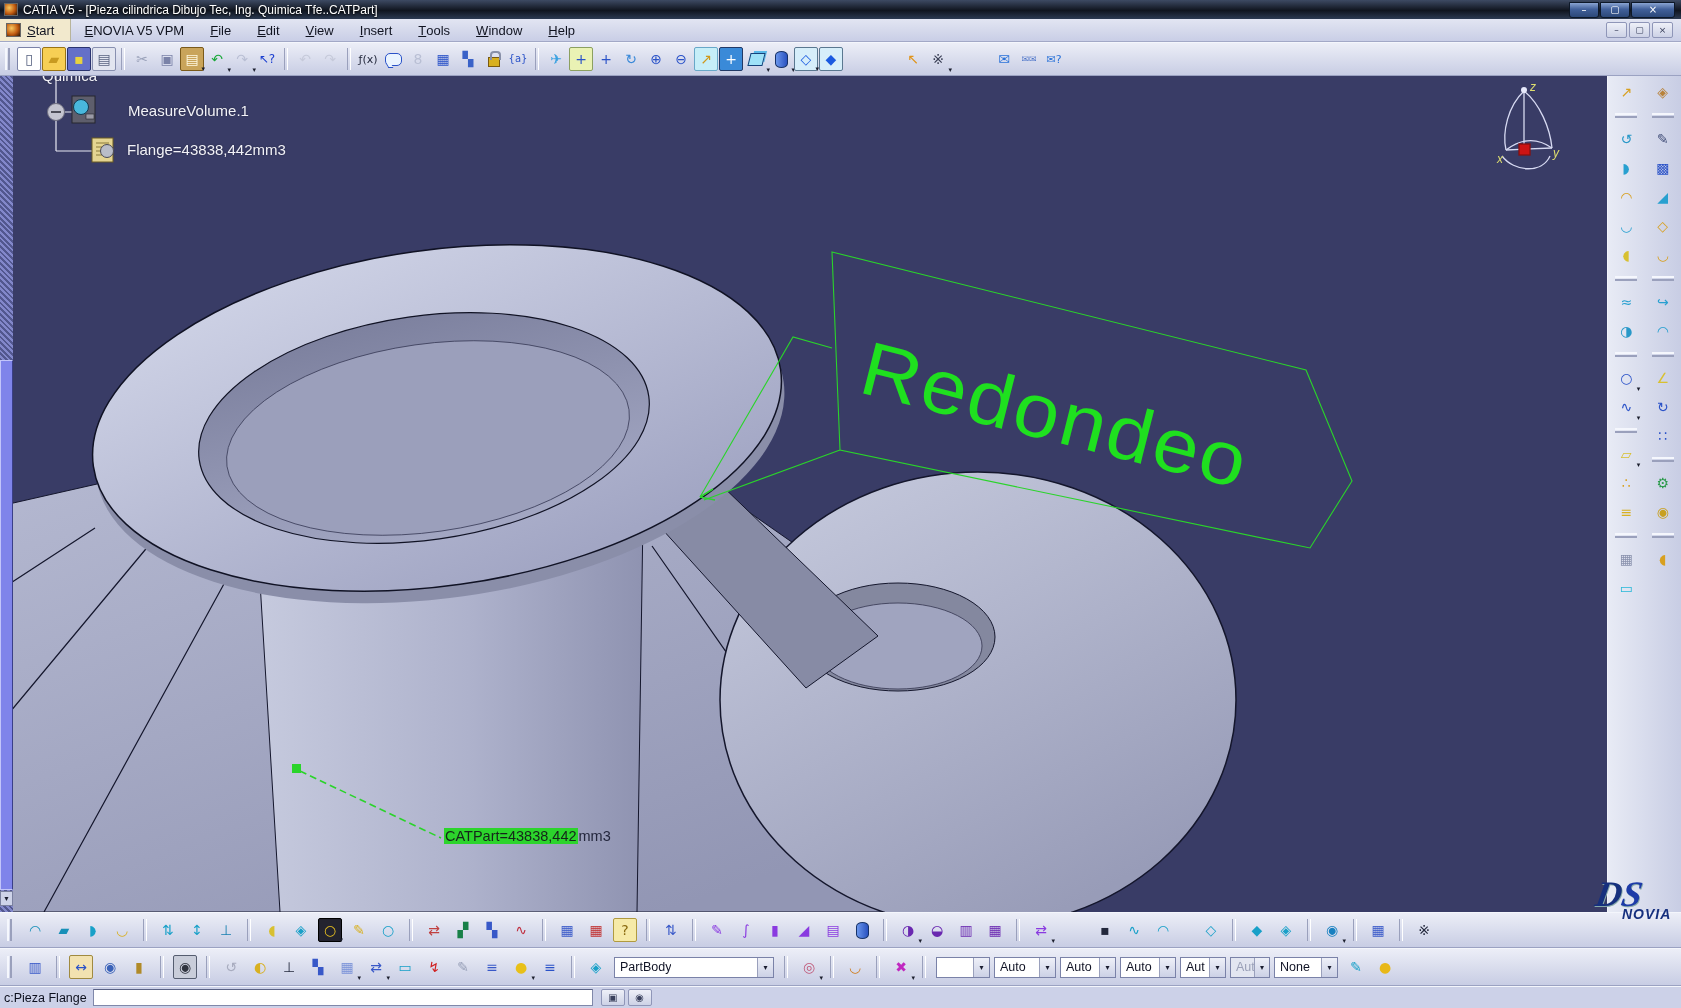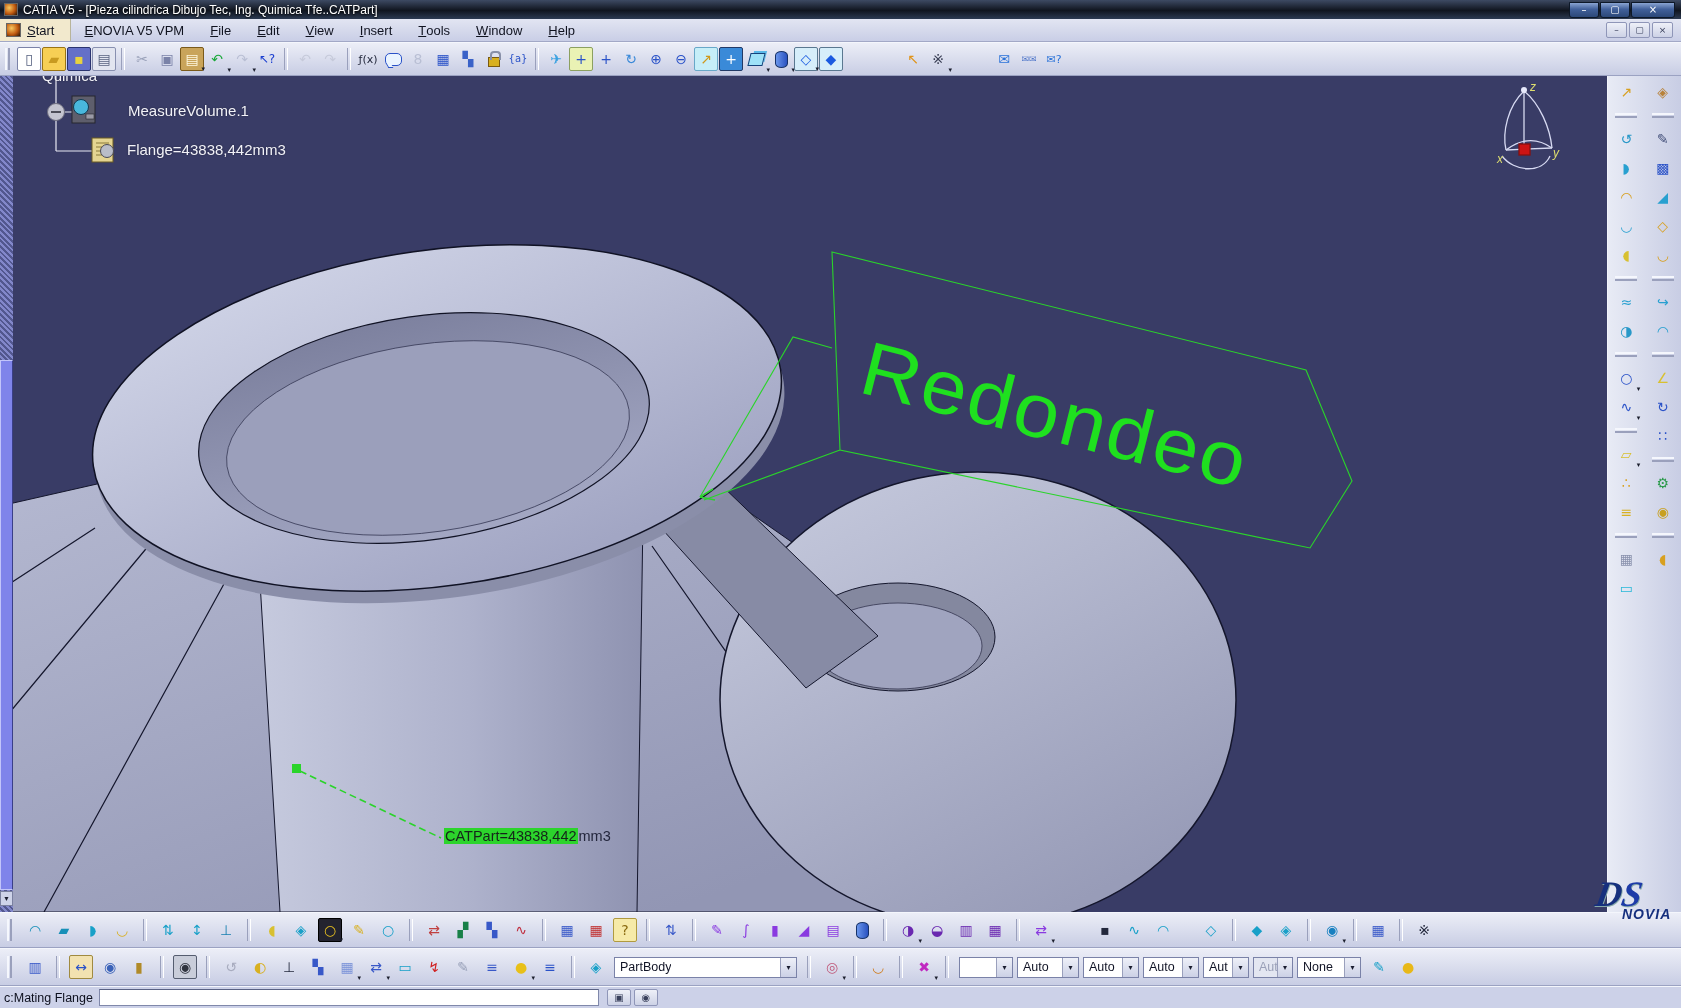--- a/index.html
+++ b/index.html
@@ -697,21 +697,21 @@
           <em>▾</em>
         </div>
         <div class="icon" title="list view">
           <span style="color: rgb(42, 82, 200);">≡</span>
         </div>
         <div class="sep"></div>
         <div class="icon" title="current body">
           <span style="color: rgb(24, 160, 200);">◈</span>
         </div>
       </div>
-    <div class="combo partbody" style="width:183px">
+    <div class="combo partbody" style="width:160px">
       <span class="cval">PartBody</span>
       <span class="carr">▾</span>
     </div>
     <div class="flow">
         <div class="sep"></div>
         <div class="icon" title="paste special">
           <span style="color: rgb(192, 90, 122);">◎</span>
           <em>▾</em>
         </div>
         <div class="sep"></div>
@@ -759,21 +759,21 @@
         <div class="icon" title="apply material brush">
           <span style="color: rgb(24, 160, 200);">✎</span>
         </div>
         <div class="icon" title="material ball">
           <span style="color: rgb(232, 184, 24);">●</span>
         </div>
       </div>
   </div>
 
   <div class="statusbar">
-    <div class="status-label">c:Mating Flange</div>
+    <div class="status-label">c:Pieza Flange</div>
     <input class="status-input" value="" style="">
     <div class="status-buttons">
         <div class="icon" title="power input expand">
           <span>▣</span>
         </div>
         <div class="icon" title="dialog notify">
           <span>◉</span>
         </div>
       </div>
   </div>

